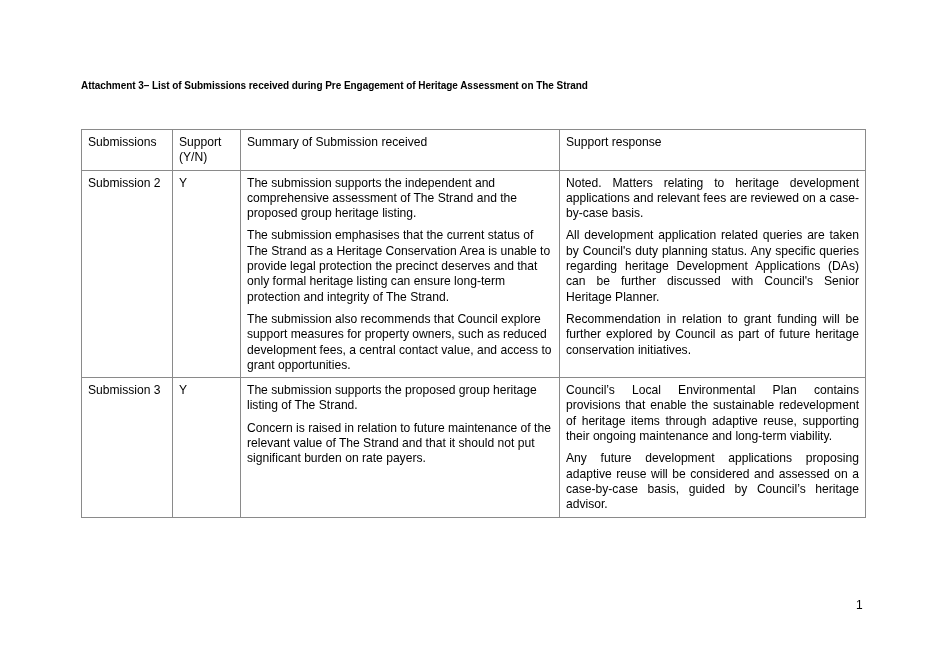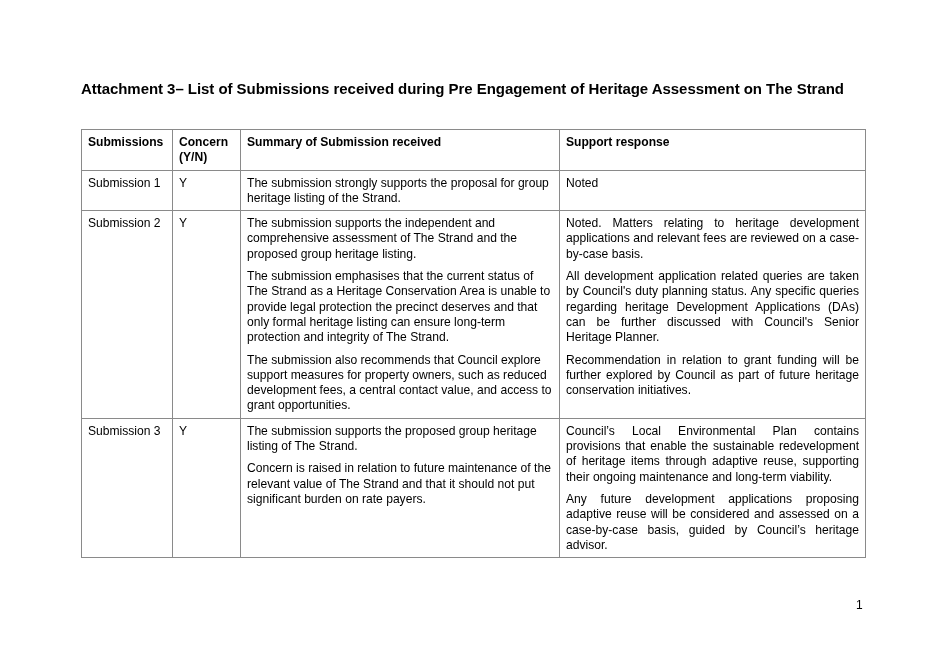--- a/index.html
+++ b/index.html
@@ -1,22 +1,22 @@
 <!DOCTYPE html>
 <html><head>
 <meta charset="utf-8">
 <style>
   html, body { margin: 0; padding: 0; background: #ffffff; }
   body { width: 944px; height: 667px; position: relative; overflow: hidden;
          font-family: "Liberation Sans", sans-serif; color: #000; }
-  .title { position: absolute; left: 81px; top: 80px; font-size: 15px; font-weight: bold; letter-spacing: -0.05px; }
+  .title { position: absolute; left: 81px; top: 80px; font-size: 10px; font-weight: bold; letter-spacing: -0.05px; }
   table.subs { position: absolute; left: 81px; top: 129px; width: 784px; border-collapse: collapse; table-layout: fixed; }
   table.subs td, table.subs th { border: 1px solid #8a8a8a; vertical-align: top; padding: 5px 6px 4px 6px;
          font-size: 12.1px; line-height: 15.3px; text-align: left; }
-  table.subs th { font-weight: bold; height: 30px; }
+  table.subs th { font-weight: normal; height: 30px; }
   col.c1 { width: 91px; } col.c2 { width: 68px; } col.c3 { width: 319px; } col.c4 { width: 306px; }
   .para { margin: 0 0 7px 0; }
   .para:last-child { margin-bottom: 0; }
   .just .para { text-align: justify; }
   tr.r1 td { height: 30px; }
   tr.r3 td { height: 118px; margin-top: 42px; }
   .pagenum { position: absolute; left: 856px; top: 598px; font-size: 12px; }
 </style>
 </head>
 <body>
@@ -26,36 +26,26 @@
 <table class="subs">
   <colgroup>
       <col class="c1">
       <col class="c2">
       <col class="c3">
       <col class="c4">
     </colgroup>
   <thead>
     <tr>
       <th>Submissions</th>
-      <th>Concern (Y/N)</th>
+      <th>Support (Y/N)</th>
       <th>Summary of Submission received</th>
       <th>Support response</th>
     </tr>
   </thead>
   <tbody>
-    <tr class="r1">
-      <td>Submission 1</td>
-      <td>Y</td>
-      <td>
-        <p class="para">The submission strongly supports the proposal for group heritage listing of the Strand.</p>
-      </td>
-      <td class="just">
-        <p class="para">Noted</p>
-      </td>
-    </tr>
     <tr class="r2">
       <td>Submission 2</td>
       <td>Y</td>
       <td>
         <p class="para">The submission supports the independent and comprehensive assessment of The Strand and the proposed group heritage listing.</p>
         <p class="para">The submission emphasises that the current status of The Strand as a Heritage Conservation Area is unable to provide legal protection the precinct deserves and that only formal heritage listing can ensure long-term protection and integrity of The Strand.</p>
         <p class="para">The submission also recommends that Council explore support measures for property owners, such as reduced development fees, a central contact value, and access to grant opportunities.</p>
       </td>
       <td class="just">
         <p class="para">Noted. Matters relating to heritage development applications and relevant fees are reviewed on a case-by-case basis.</p>

